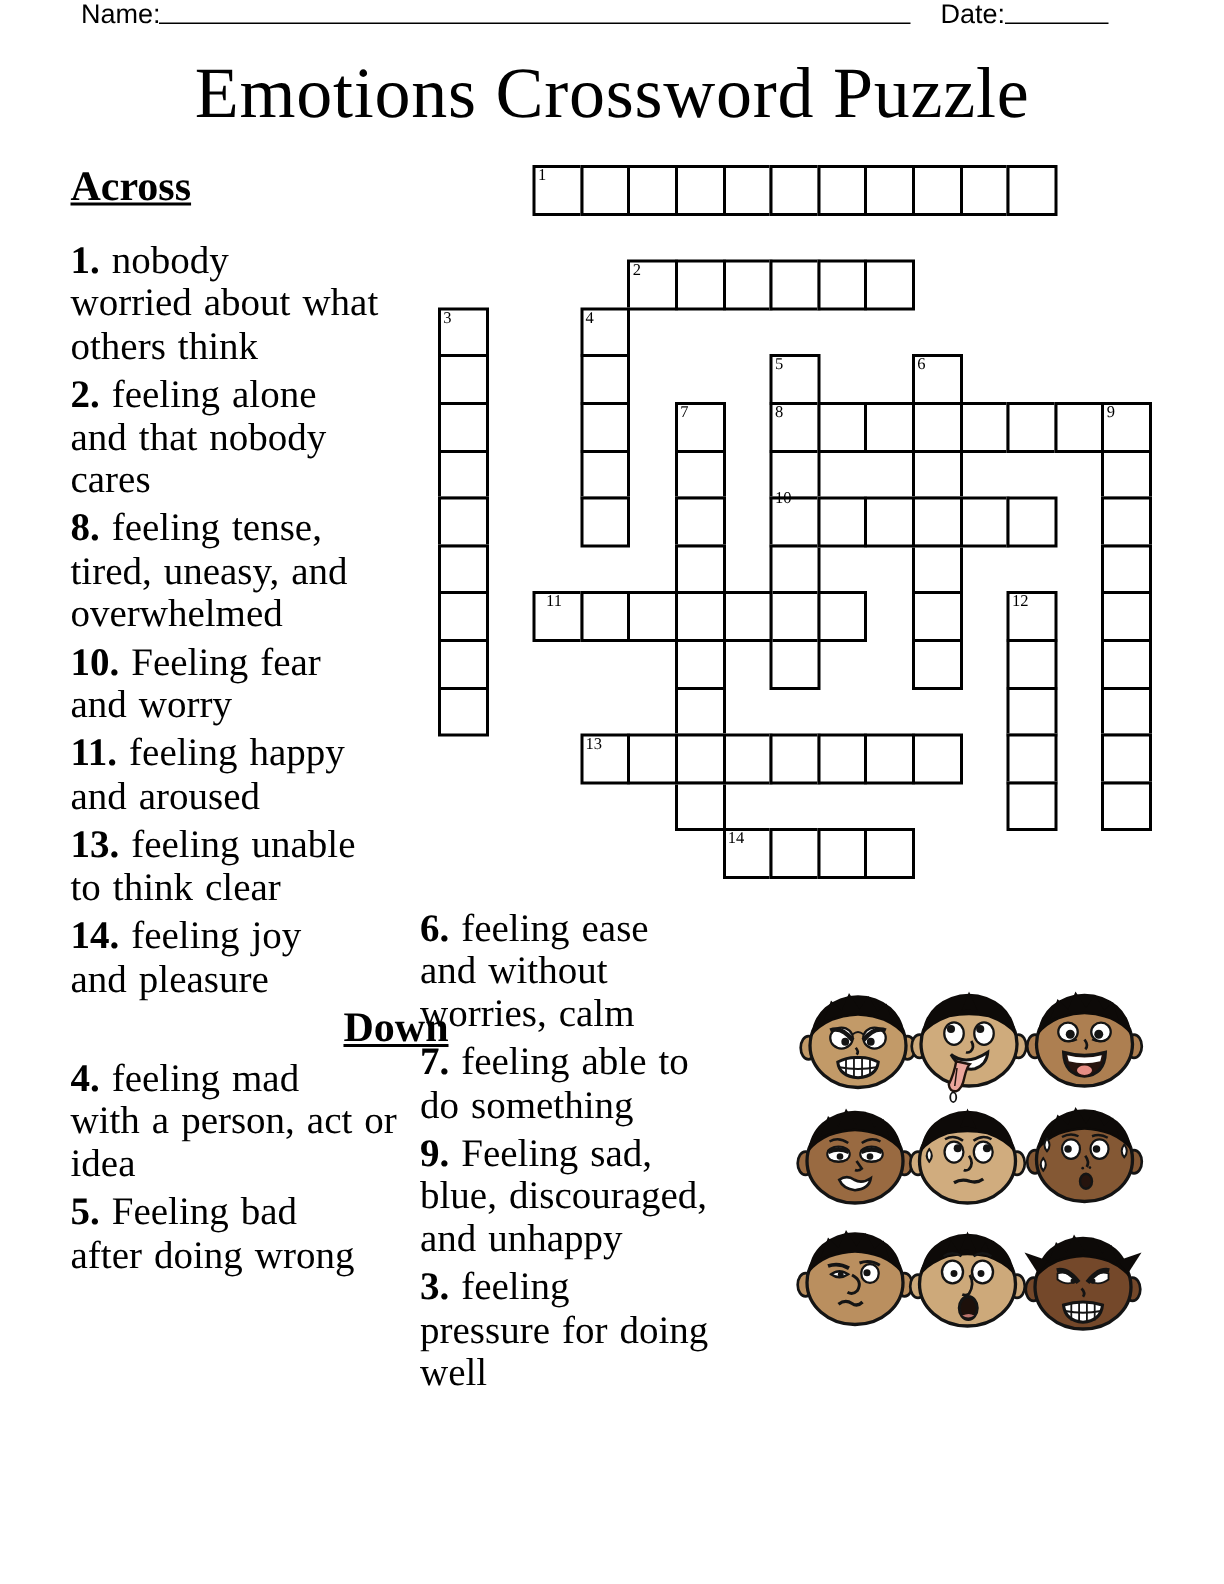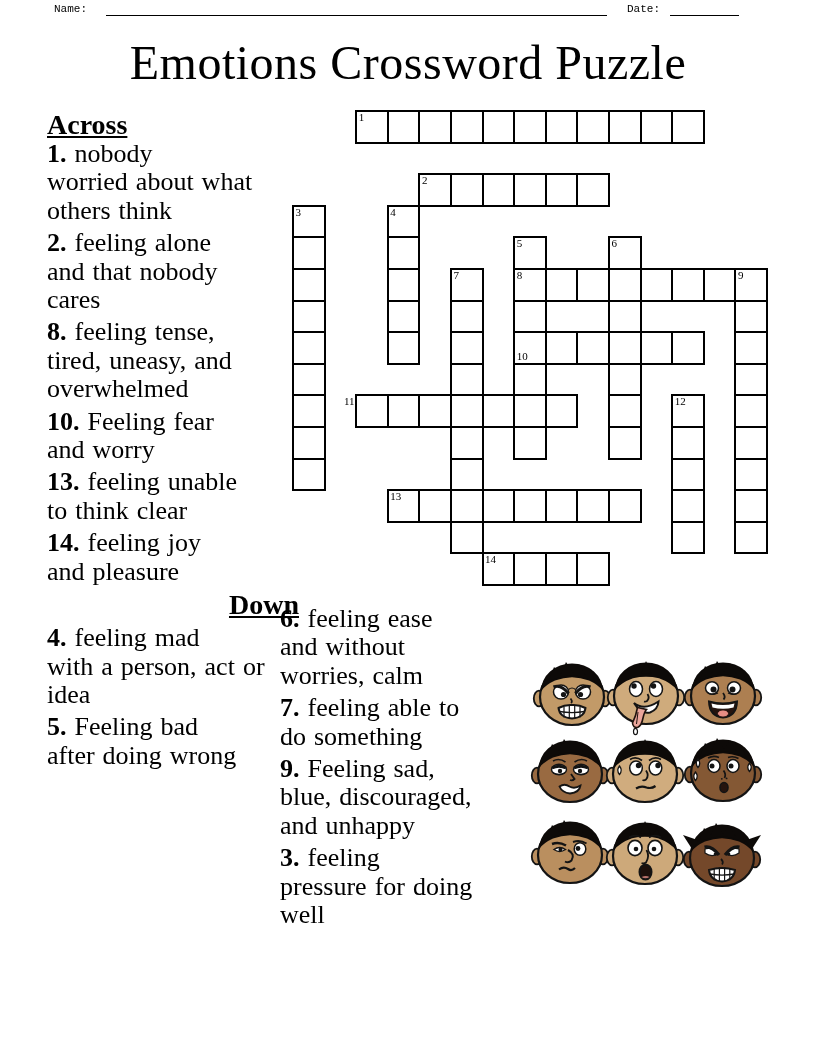--- a/index.html
+++ b/index.html
@@ -1,28 +1,28 @@
 <!DOCTYPE html>
 <html><head>
 <meta charset="utf-8">
 <style>
   html,body{margin:0;padding:0;background:#ffffff;}
   .page{position:relative;width:816px;height:1056px;background:#fff;color:#000;
         font-family:"Liberation Serif",serif;overflow:hidden;}
   
-  .hdr-label{position:absolute;top:1px;font-family:Liberation Mono, monospace;
-             font-size:11px;line-height:16px;text-align:center;}
+  .hdr-label{position:absolute;top:1px;font-family:Liberation Sans, sans-serif;
+             font-size:18px;line-height:16px;text-align:center;}
   .blank-line{position:absolute;top:2px;height:13px;border-bottom:1.5px solid #000;}
   
   .title{position:absolute;left:0;right:0;top:38px;text-align:center;
          font-size:48px;line-height:50px;letter-spacing:.5px;font-weight:400;}
   
   .clue-col{position:absolute;}
   .heading{font-size:28px;line-height:30px;font-weight:bold;text-decoration:underline;}
-  .heading.across{margin-bottom:0;}
+  .heading.across{margin-bottom:20px;}
   .heading.down{margin-bottom:4px;text-align:right;}
   .clue{font-size:26px;line-height:28.4px;margin-bottom:4px;white-space:pre-line;
         word-spacing:1.5px;}
   .clue b{font-weight:bold;}
   
   .cell{position:absolute;background:#fff;border:2px solid #000;box-sizing:border-box;z-index:1;}
   .cellnum{position:absolute;font-size:11px;line-height:11px;z-index:3;
            font-family:"Liberation Serif",serif;}
   
   .face{position:absolute;width:84px;height:96px;}
@@ -136,41 +136,43 @@
       <div class="cell" style="left: 576.4px; top: 552.4px; width: 33.6px; height: 33.6px;"></div>
       <div class="cellnum" style="left: 358.7px; top: 112px;">1</div>
       <div class="cellnum" style="left: 421.9px; top: 175.2px;">2</div>
       <div class="cellnum" style="left: 295.5px; top: 206.8px;">3</div>
       <div class="cellnum" style="left: 390.3px; top: 206.8px;">4</div>
       <div class="cellnum" style="left: 516.7px; top: 238.4px;">5</div>
       <div class="cellnum" style="left: 611.5px; top: 238.4px;">6</div>
       <div class="cellnum" style="left: 453.5px; top: 270px;">7</div>
       <div class="cellnum" style="left: 516.7px; top: 270px;">8</div>
       <div class="cellnum" style="left: 737.9px; top: 270px;">9</div>
-      <div class="cellnum" style="left: 516.7px; top: 351px;">10</div>
-      <div class="cellnum" style="left: 344px; top: 396.4px;">11</div>
+      <div class="cellnum" style="left: 516.7px; top: 327px;">10</div>
+      <div class="cellnum" style="left: 364px; top: 396.4px;">11</div>
       <div class="cellnum" style="left: 674.7px; top: 396.4px;">12</div>
       <div class="cellnum" style="left: 390.3px; top: 491.2px;">13</div>
       <div class="cellnum" style="left: 485.1px; top: 554.4px;">14</div>
     </div>
 
   <div class="clue-col" style="left:47px;top:110px;width:252px">
     <div class="heading across">Across</div>
     <div id="across-clues">
         <div class="clue"><b>1.</b><span> nobody
 worried about what
 others think</span></div>
         <div class="clue"><b>2.</b><span> feeling alone
 and that nobody
 cares</span></div>
         <div class="clue"><b>8.</b><span> feeling tense,
 tired, uneasy, and
 overwhelmed</span></div>
         <div class="clue"><b>10.</b><span> Feeling fear
 and worry</span></div>
+        <div class="clue"><b>11.</b><span> feeling happy
+and aroused</span></div>
         <div class="clue"><b>13.</b><span> feeling unable
 to think clear</span></div>
         <div class="clue"><b>14.</b><span> feeling joy
 and pleasure</span></div>
       </div>
     <div class="heading down">Down</div>
     <div id="down-clues-left">
         <div class="clue"><b>4.</b><span> feeling mad
 with a person, act or
 idea</span></div>

